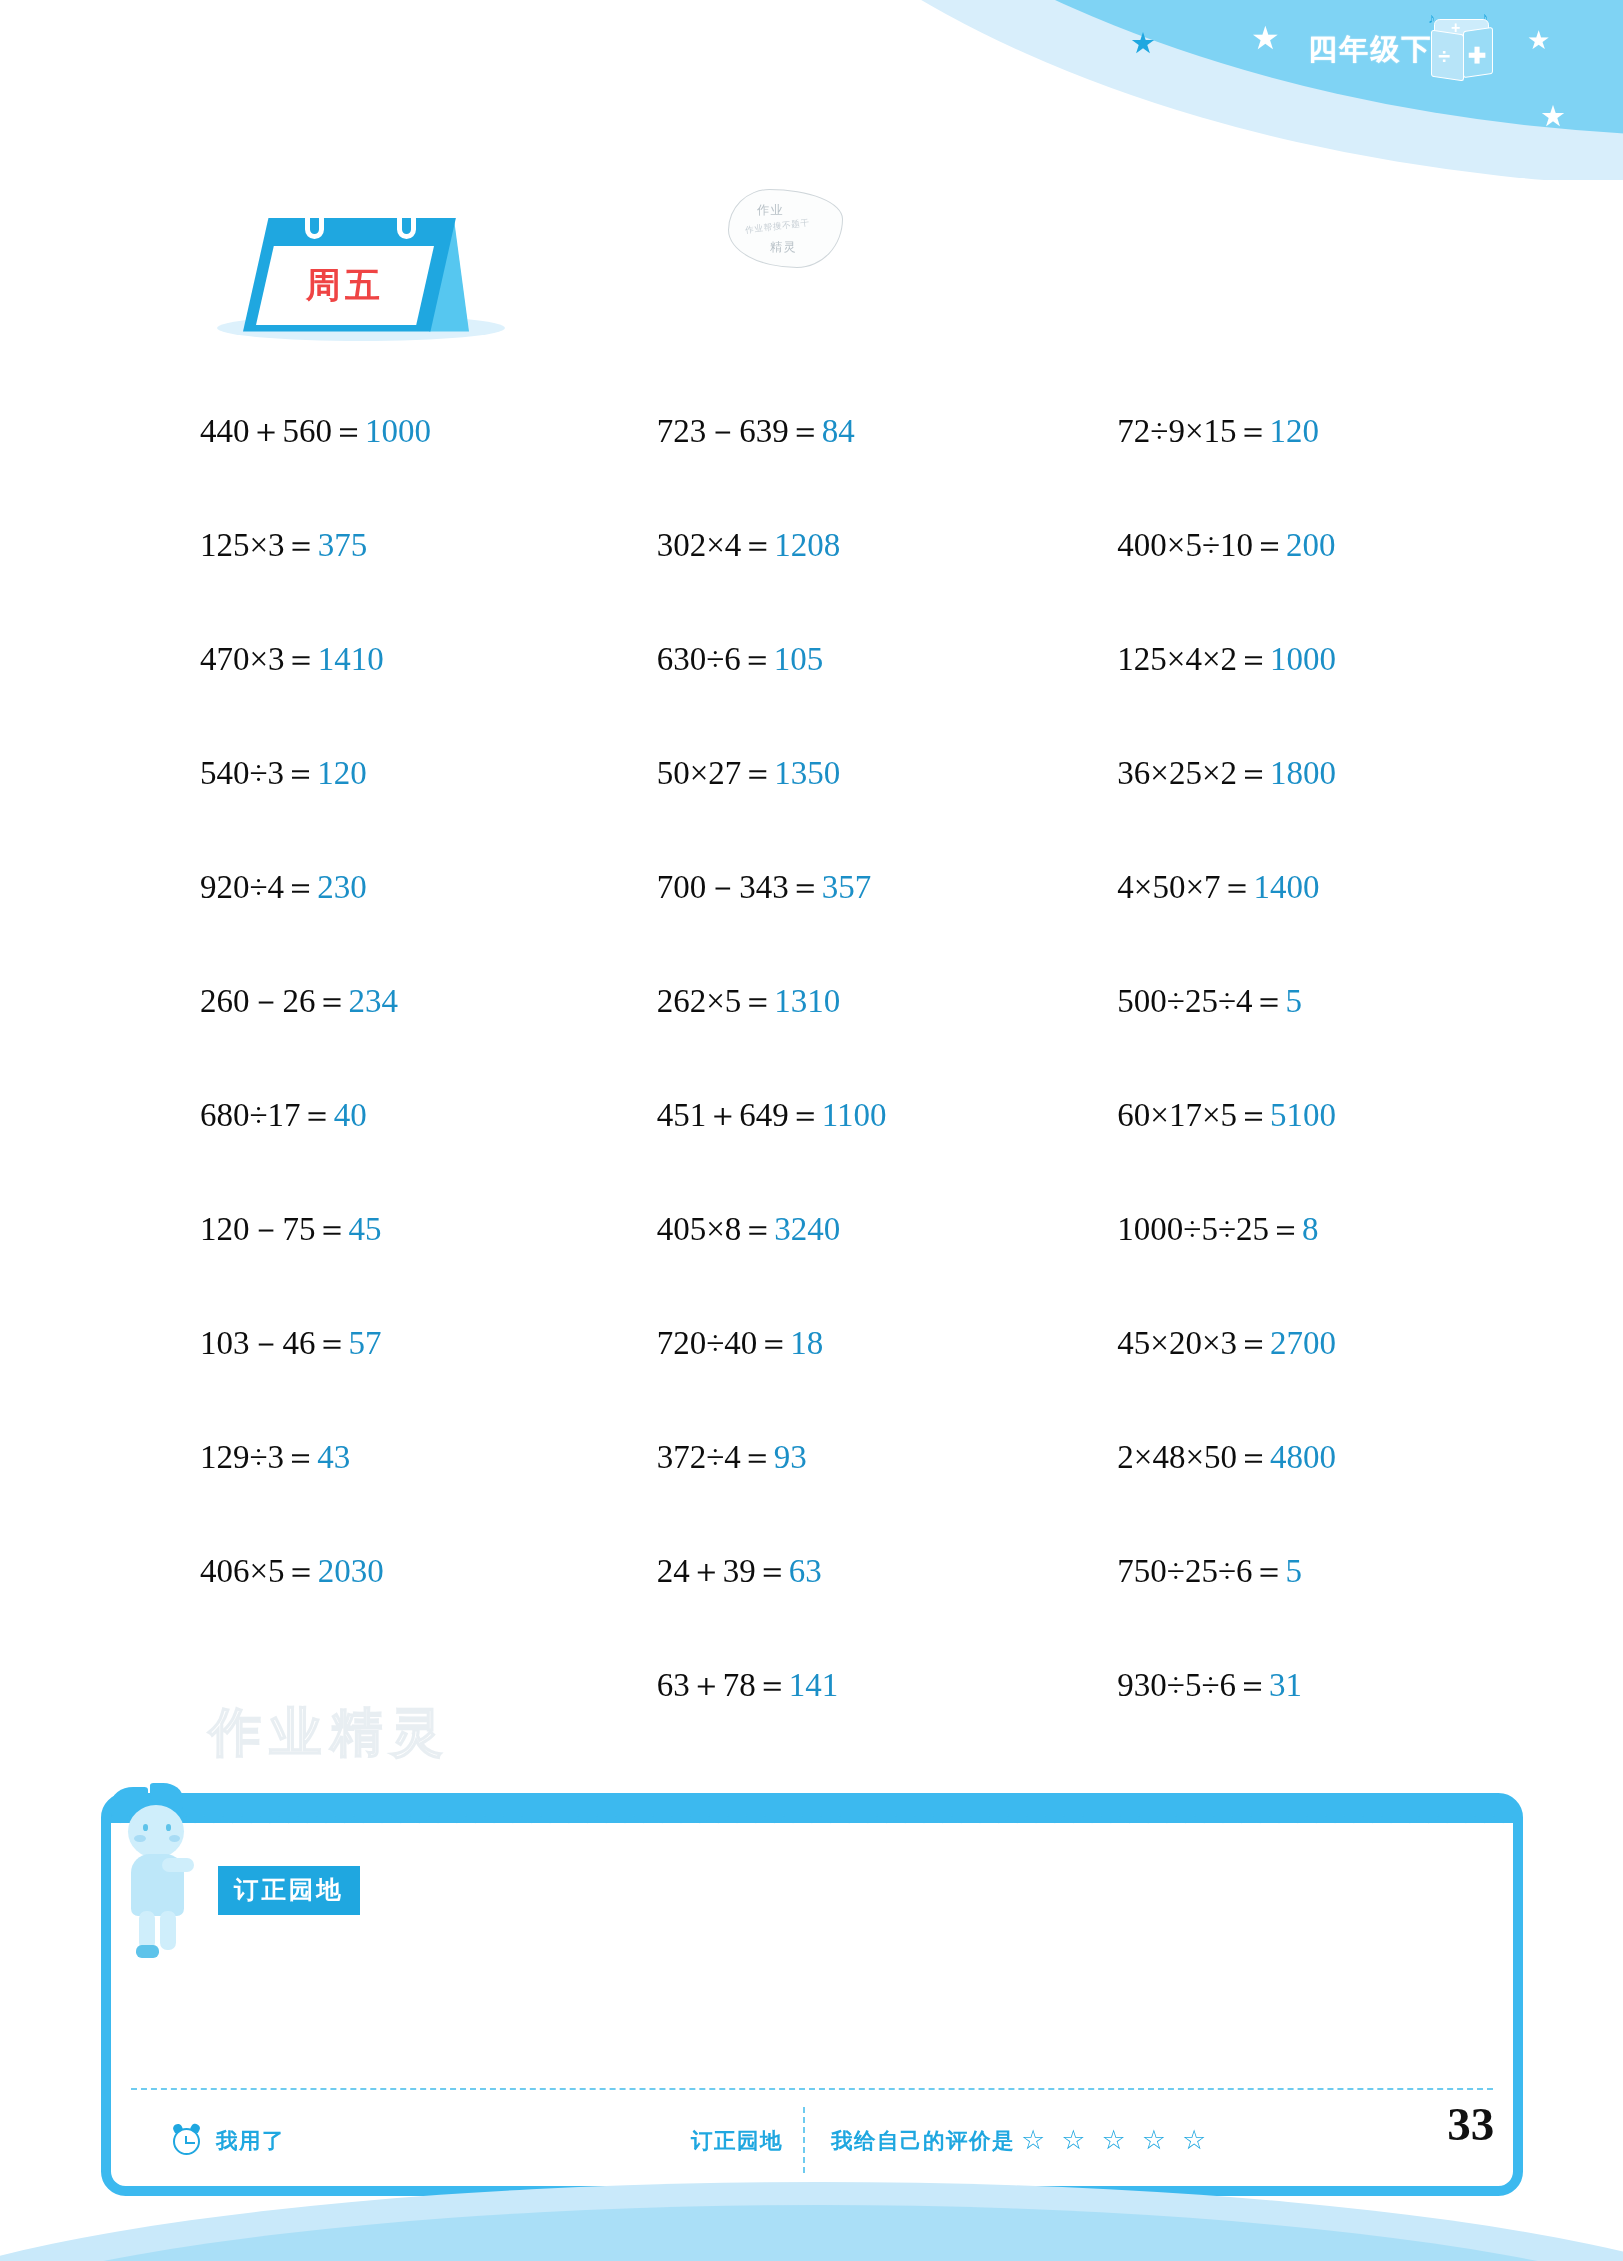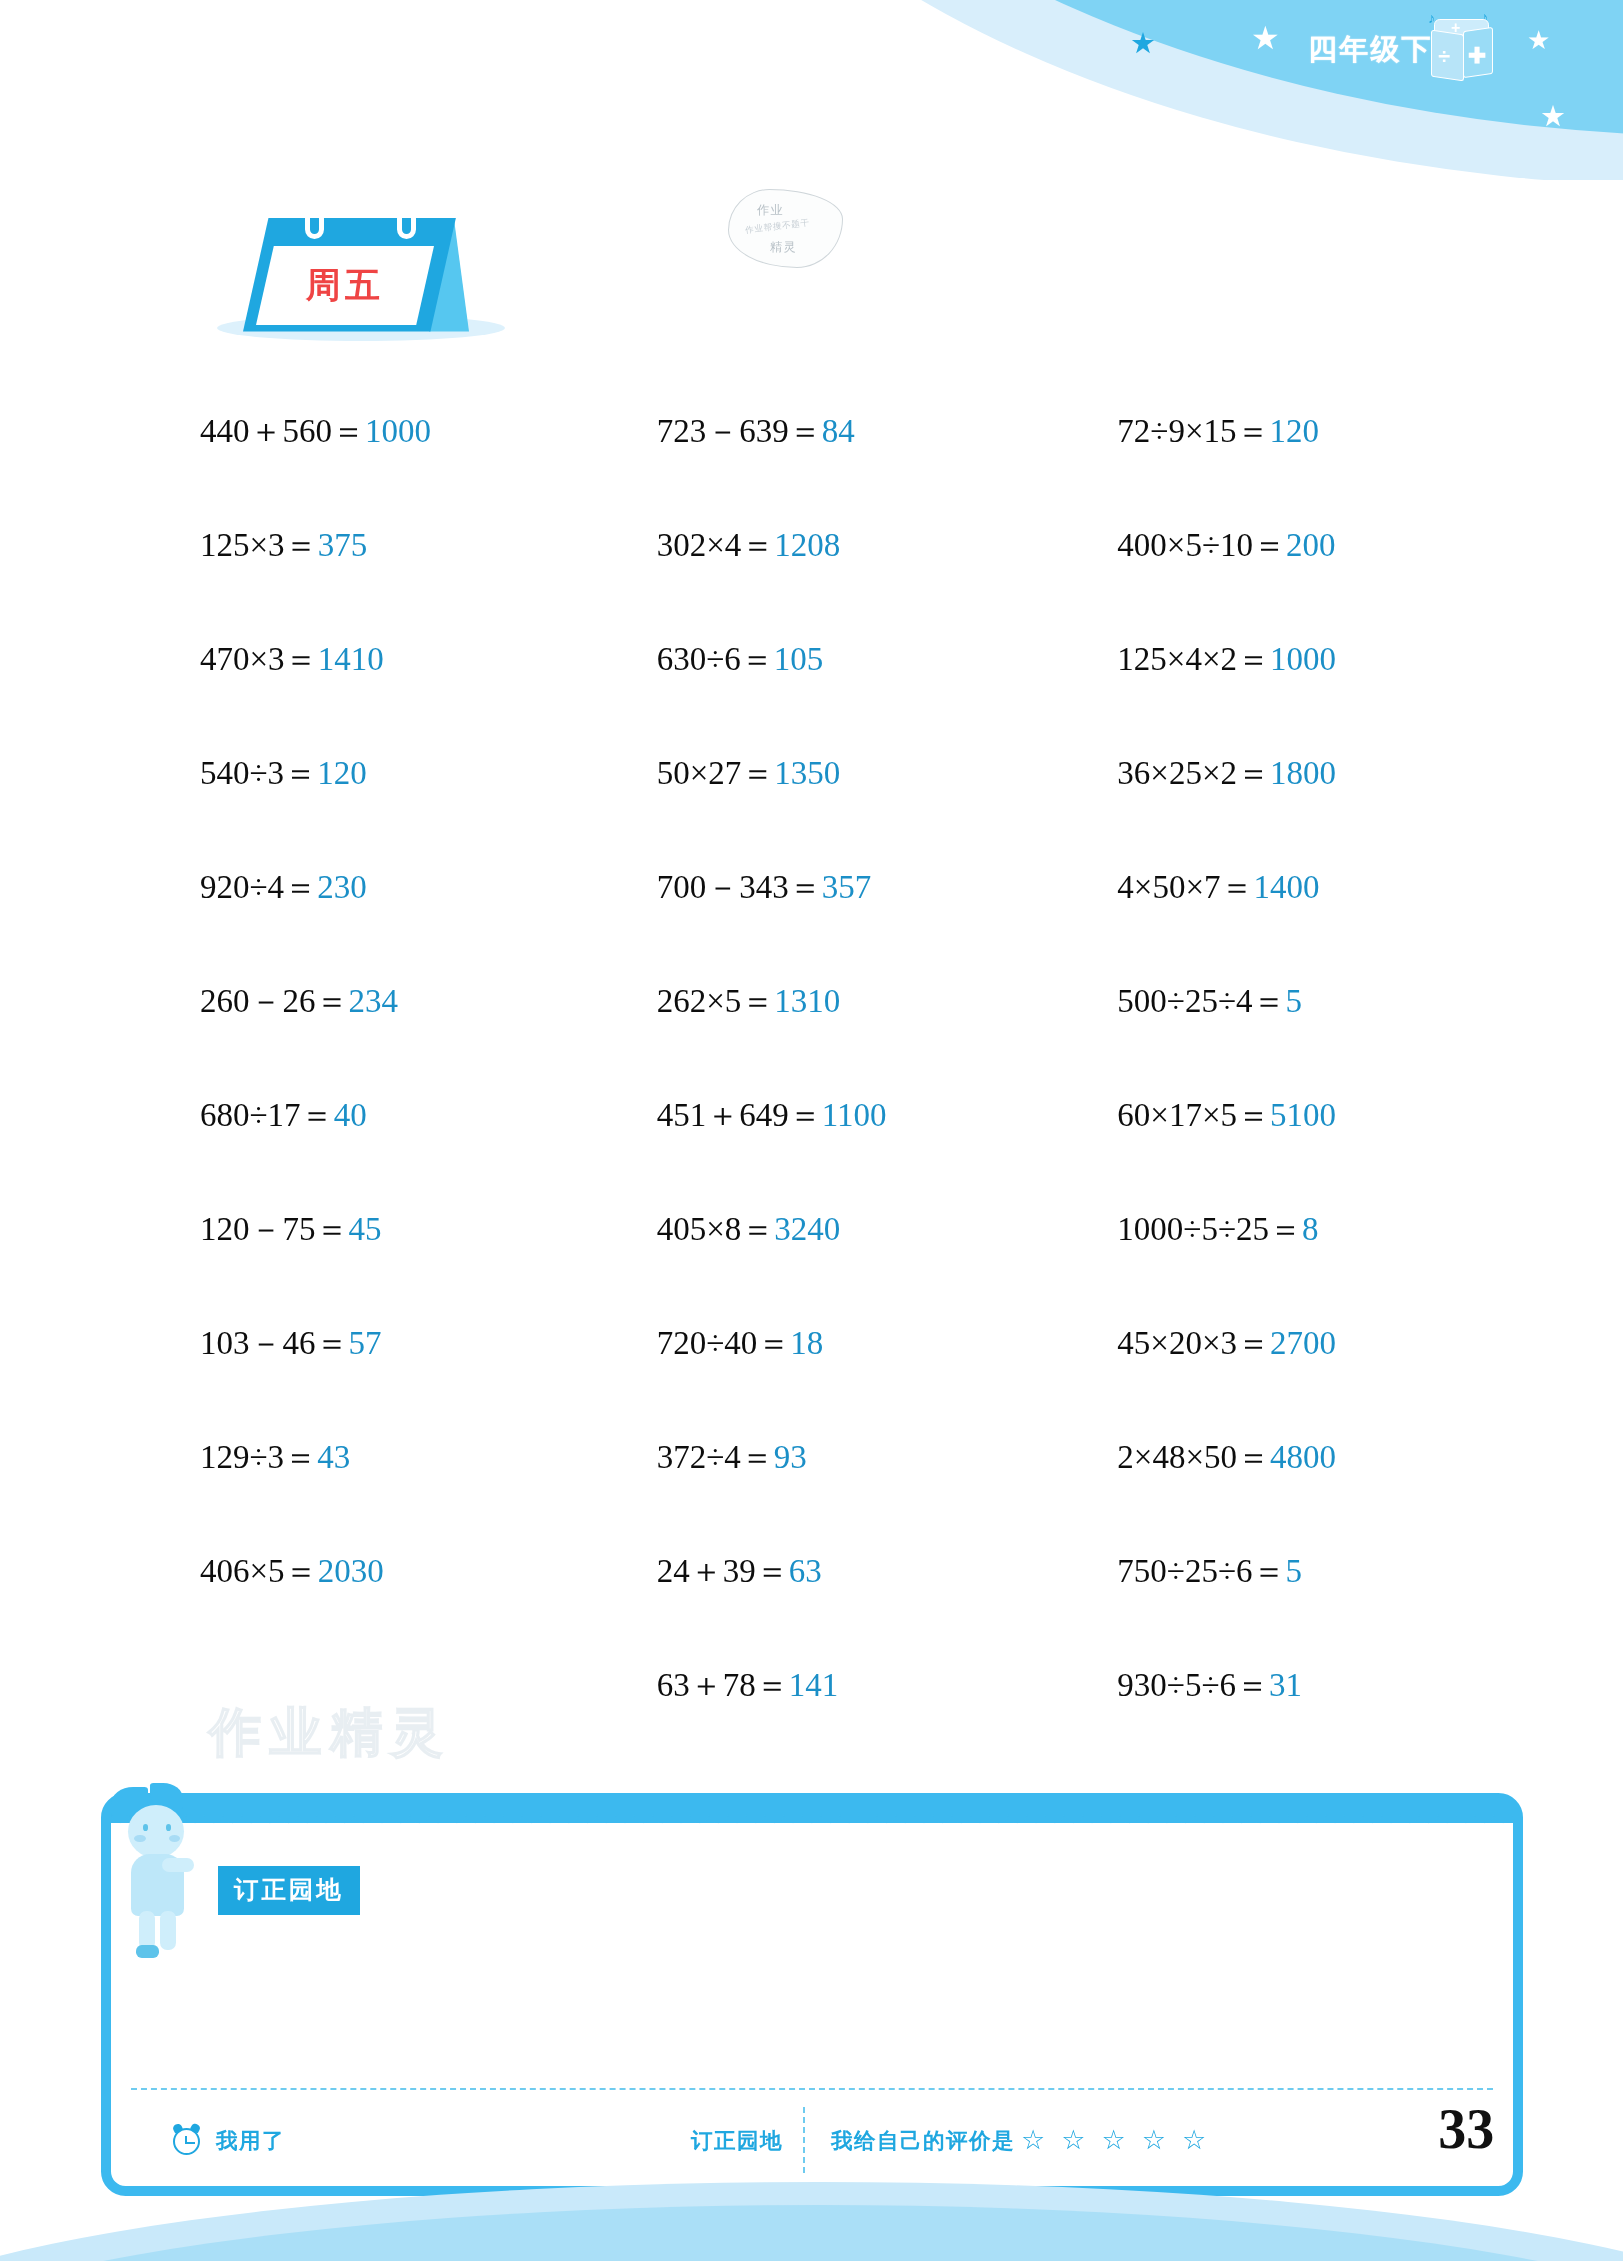--- a/index.html
+++ b/index.html
@@ -267,21 +267,21 @@
     border-left: 2.2px dashed #6fcbef;
   }
   .fr-eval { position: absolute; left: 720px; }
   .fr-stars {
     position: absolute; left: 910px;
     display: flex; gap: 16px;
     font-size: 27px; color: #1fa7e0; line-height: 1;
   }
   .page-no {
     position: absolute; right: 18.7px; top: 294px;
-    font-size: 56px; font-weight: bold; color: #111111;
+    font-size: 47px; font-weight: bold; color: #111111;
     font-family: "Liberation Serif", serif;
     text-align: center;
   }
 
   
   .bottom-wave {
     position: absolute; left: 0; bottom: 0; width: 1624px; height: 86px;
     overflow: hidden;
   }
   .bottom-wave .w-a {

